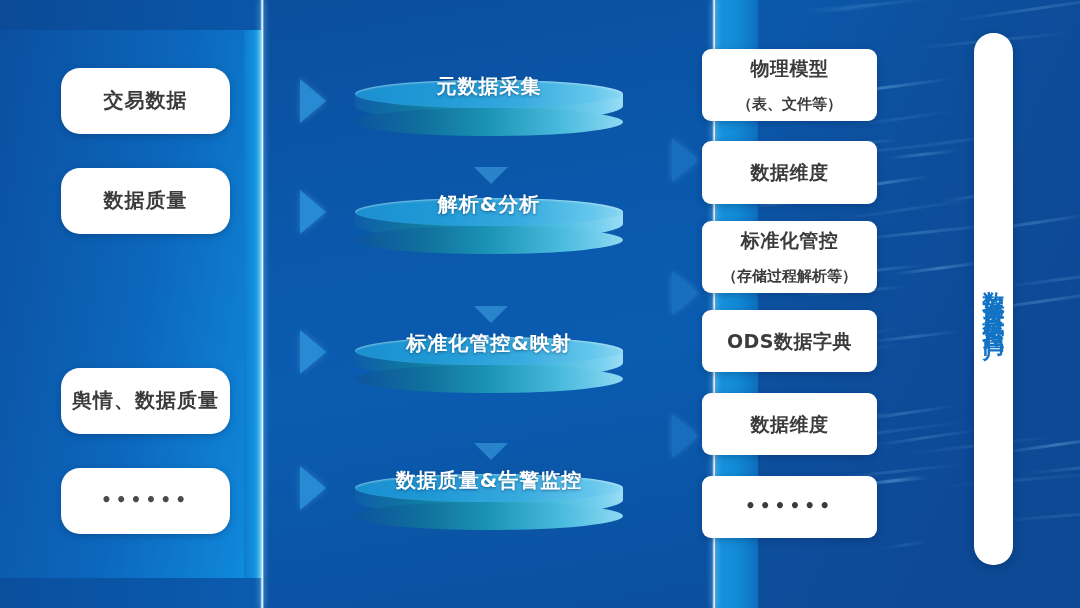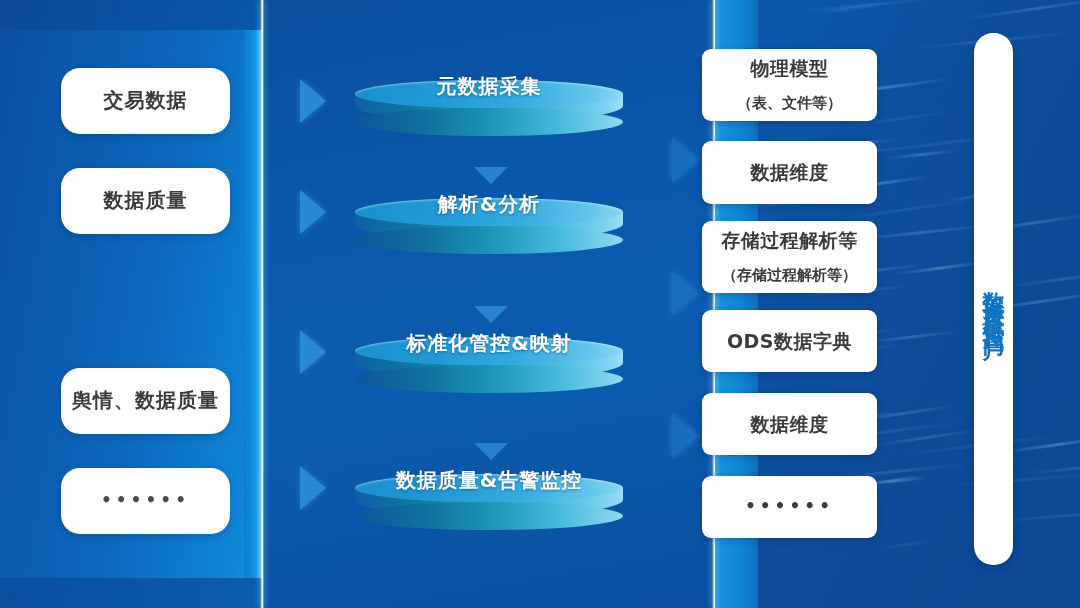--- a/index.html
+++ b/index.html
@@ -60,21 +60,21 @@
     color:#3b3b3d;font-weight:bold;text-align:center;line-height:1.28;
   }
   .left-box{left:61px;width:169px;height:66px;font-size:20px;letter-spacing:1px;}
   .left-box.dots{font-size:17px;letter-spacing:4px;color:#4a4a4c;}
 
   
   .right-box{
     left:702px;width:175px;border-radius:9px;font-size:19px;letter-spacing:.5px;
     flex-direction:column;padding:0 4px;box-sizing:border-box;
   }
-  .right-box .sub{font-size:15px;font-weight:bold;margin-top:15px;letter-spacing:0;font-family:Liberation Mono, monospace;}
+  .right-box .sub{font-size:15px;font-weight:bold;margin-top:15px;letter-spacing:0;}
   .right-box.dots{font-size:17px;letter-spacing:4px;}
 
   
   .arrow-right{
     position:absolute;width:0;height:0;
     border-top:22px solid transparent;border-bottom:22px solid transparent;
     border-left:26px solid #2a8fd6;opacity:.92;
     filter:drop-shadow(0 0 3px rgba(120,200,245,.35));
   }
   .arrow-right.dim{border-left-color:#1b72c2;opacity:.85;}
@@ -239,21 +239,21 @@
   <div class="arrow-right dim" style="left:672px;top:414px"></div>
 
   <div class="wbox right-box" style="top:49px;height:72px">
     <span>物理模型</span>
     <span class="sub">（表、文件等）</span>
   </div>
   <div class="wbox right-box" style="top:141px;height:63px">
     <span>数据维度</span>
   </div>
   <div class="wbox right-box" style="top:221px;height:72px">
-    <span>存储过程解析等</span>
+    <span>标准化管控</span>
     <span class="sub">（存储过程解析等）</span>
   </div>
   <div class="wbox right-box" style="top:310px;height:62px">
     <span>ODS数据字典</span>
   </div>
   <div class="wbox right-box" style="top:393px;height:62px">
     <span>数据维度</span>
   </div>
   <div class="wbox right-box dots" style="top:476px;height:62px">
     <span>••••••</span>

